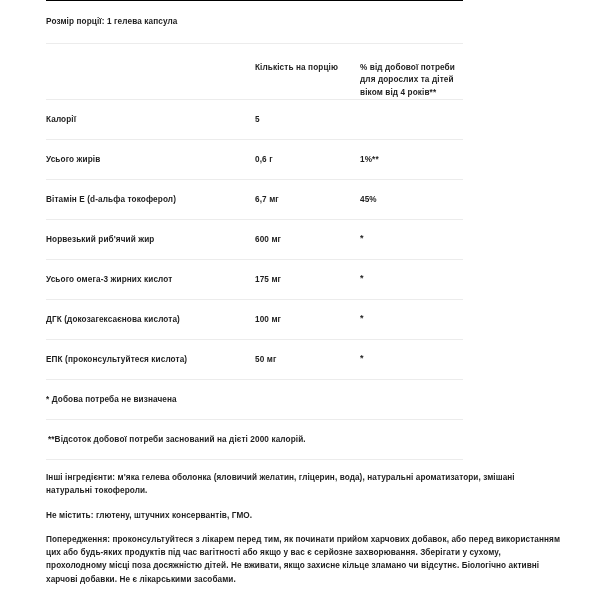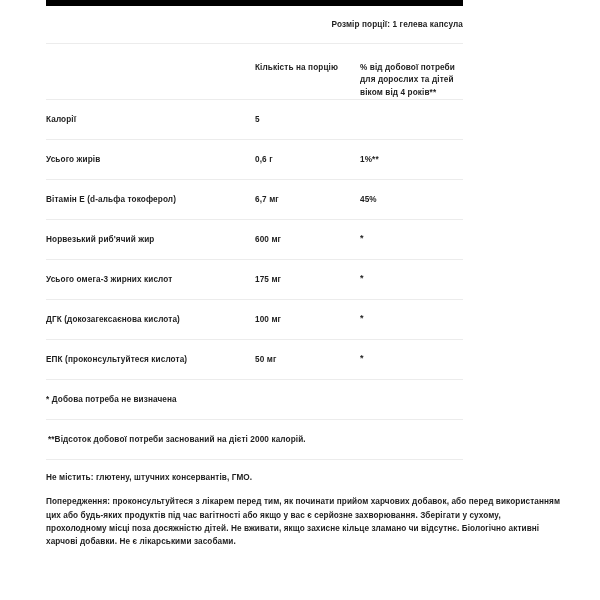--- a/index.html
+++ b/index.html
@@ -32,22 +32,21 @@
     border-bottom: 1px solid #ececec;
     box-sizing: border-box;
     display: flex;
     align-items: center;
     font-size: 8.2px;
     font-weight: bold;
     letter-spacing: 0.12px;
     color: #1e1e1e;
   }
   .row.first {
-    border-top: 6px solid #000000;
-    text-align: right;
+    border-top: 1px solid #000000;
   }
   .row-serving {
     height: 44px;
   }
   .row-count {
     height: 44px;
   }
   .row-head {
     height: 56px;
     align-items: flex-start;
@@ -188,17 +187,18 @@
       <div class="note-text">* Добова потреба не визначена</div>
     </div>
 
     <div class="row row-note2">
       <div class="note-text indent">**Відсоток добової потреби заснований на дієті 2000 калорій.</div>
     </div>
 
   </div>
 
   <div class="body-copy">
+    <p class="para">Інші інгредієнти: м'яка гелева оболонка (яловичий желатин, гліцерин, вода), натуральні ароматизатори, змішані натуральні токофероли.</p>
     <p class="para">Не містить: глютену, штучних консервантів, ГМО.</p>
     <p class="para">Попередження: проконсультуйтеся з лікарем перед тим, як починати прийом харчових добавок, або перед використанням цих або будь-яких продуктів під час вагітності або якщо у вас є серйозне захворювання. Зберігати у сухому, прохолодному місці поза досяжністю дітей. Не вживати, якщо захисне кільце зламано чи відсутнє. Біологічно активні харчові добавки. Не є лікарськими засобами.</p>
   </div>
 
 </div>
 
 </body></html>

